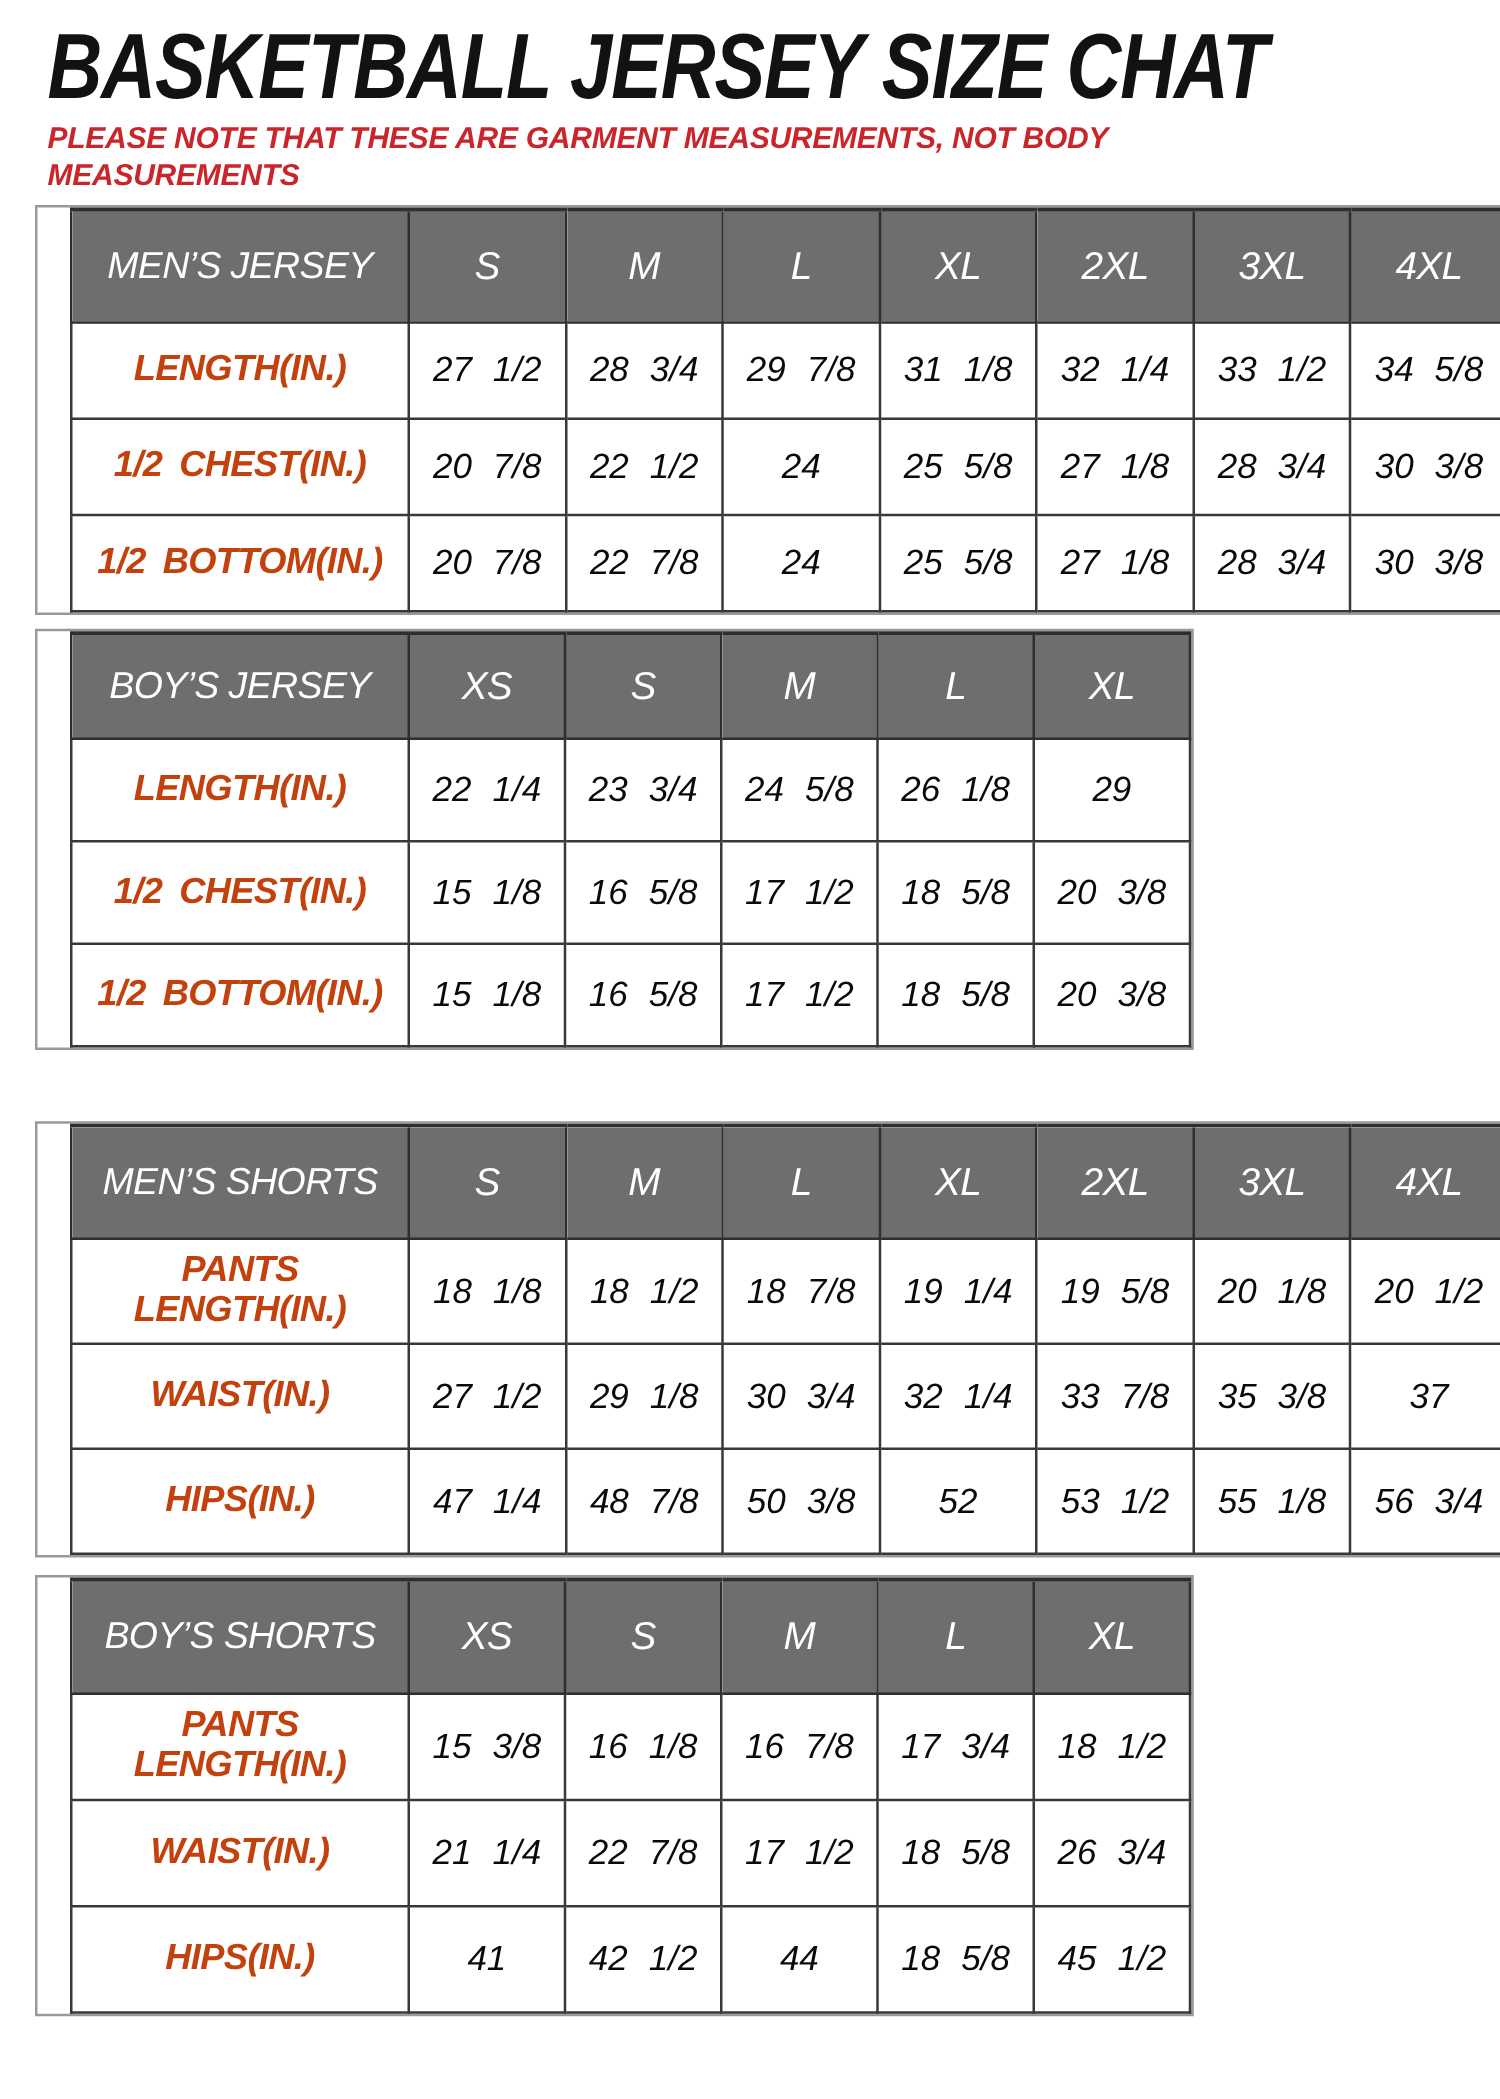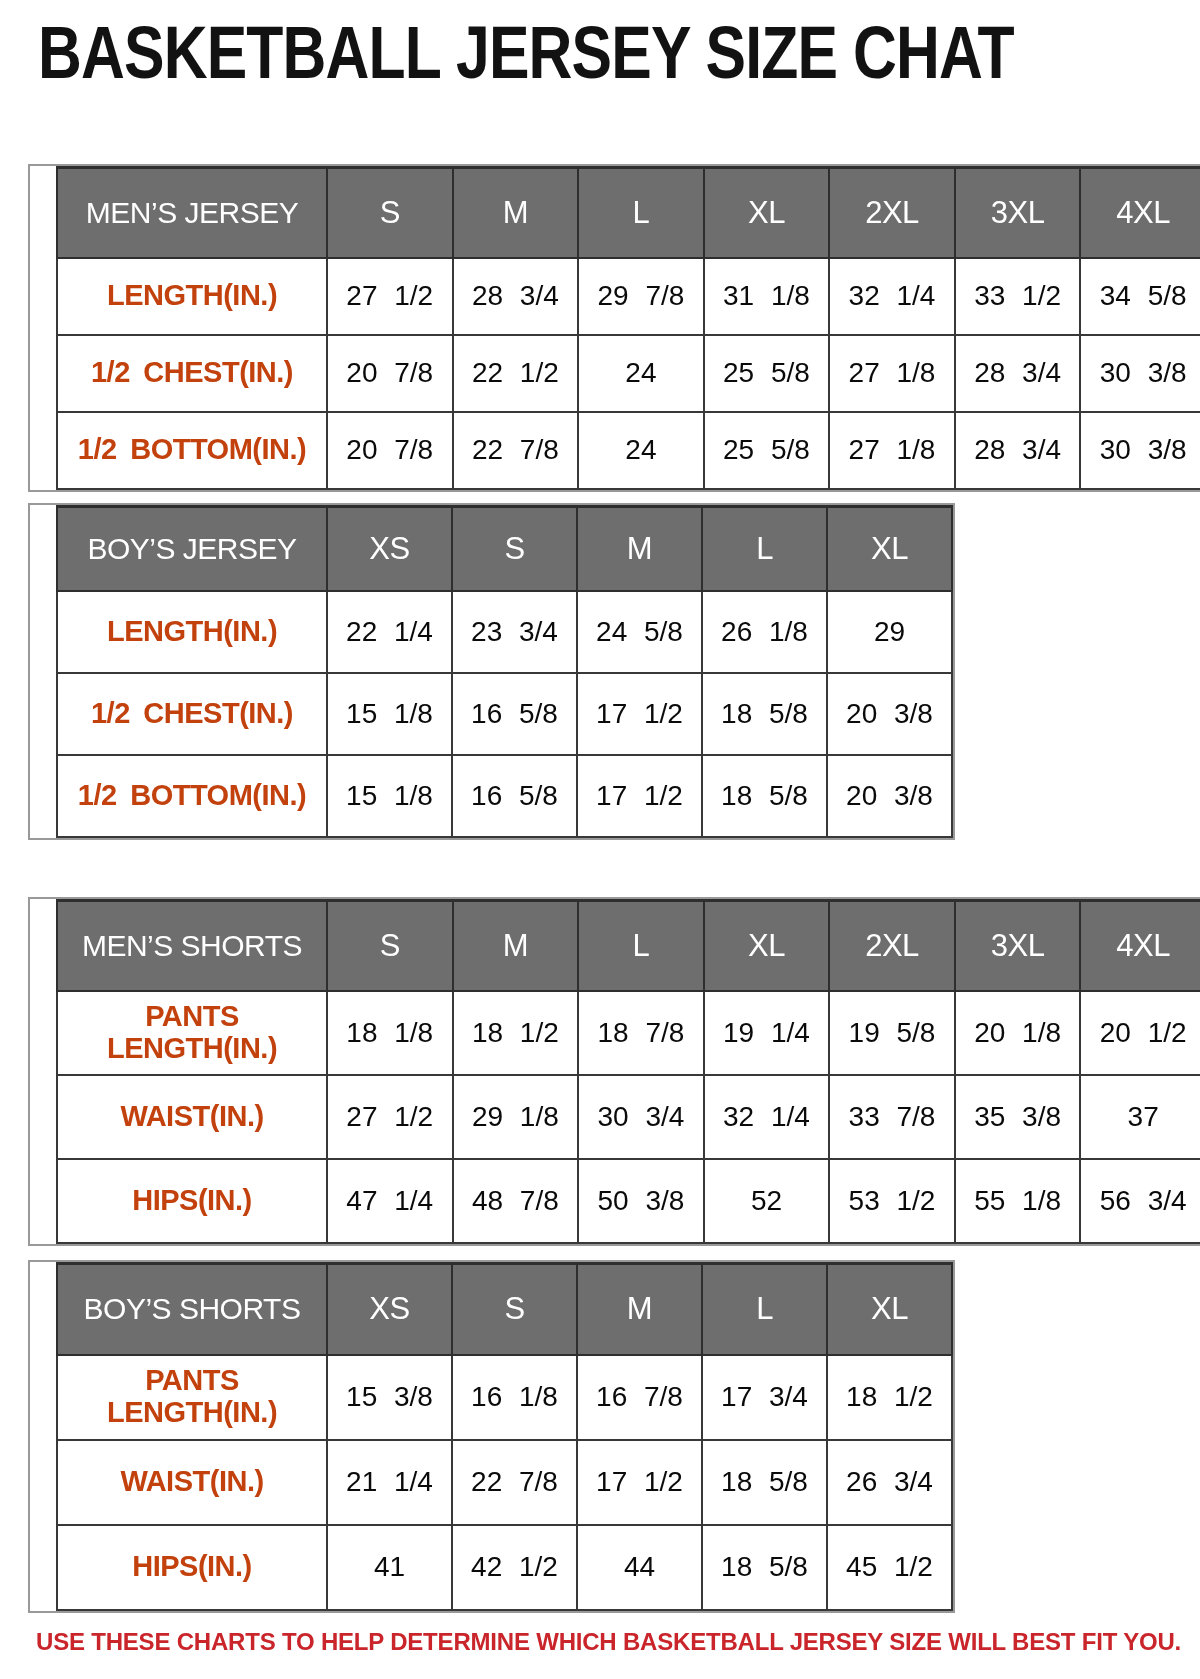--- a/index.html
+++ b/index.html
@@ -8,20 +8,21 @@
     background: #ffffff;
   }
   .page {
     position: relative;
     width: 1200px;
     height: 1679px;
     background: #ffffff;
     font-family: "Liberation Sans", sans-serif;
     color: #0c0c0c;
     overflow: hidden;
+    font-style: italic;
   }
   .page-title {
     position: absolute;
     left: 38px;
     top: 10px;
     font-size: 74px;
     font-weight: 700;
     letter-spacing: -1px;
     color: #121212;
     white-space: nowrap;
@@ -116,20 +117,22 @@
   .tbl-boys-shorts thead tr { height: 91px; margin-left: 41px; }
   .tbl-boys-shorts tbody tr { height: 85px; }
 </style>
 </head>
 <body>
 
 <div class="page">
 
   <div class="page-title">BASKETBALL JERSEY SIZE CHAT</div>
 
+  <div class="note">PLEASE NOTE THAT THESE ARE GARMENT MEASUREMENTS, NOT BODY
+MEASUREMENTS</div>
 
   <div class="table-wrap tw-mens pos-t1">
       <table class="size-table tbl-mens-jersey">
         <colgroup>
           <col class="label-col">
           <col>
           <col>
           <col>
           <col>
           <col>
@@ -335,15 +338,14 @@
             <td class="value">41</td>
             <td class="value">42 1/2</td>
             <td class="value">44</td>
             <td class="value">18 5/8</td>
             <td class="value">45 1/2</td>
           </tr>
         </tbody>
       </table>
     </div>
 
-  <div class="footer-note">USE THESE CHARTS TO HELP DETERMINE WHICH BASKETBALL JERSEY SIZE WILL BEST FIT YOU.</div>
 
 </div>
 
 </body></html>

